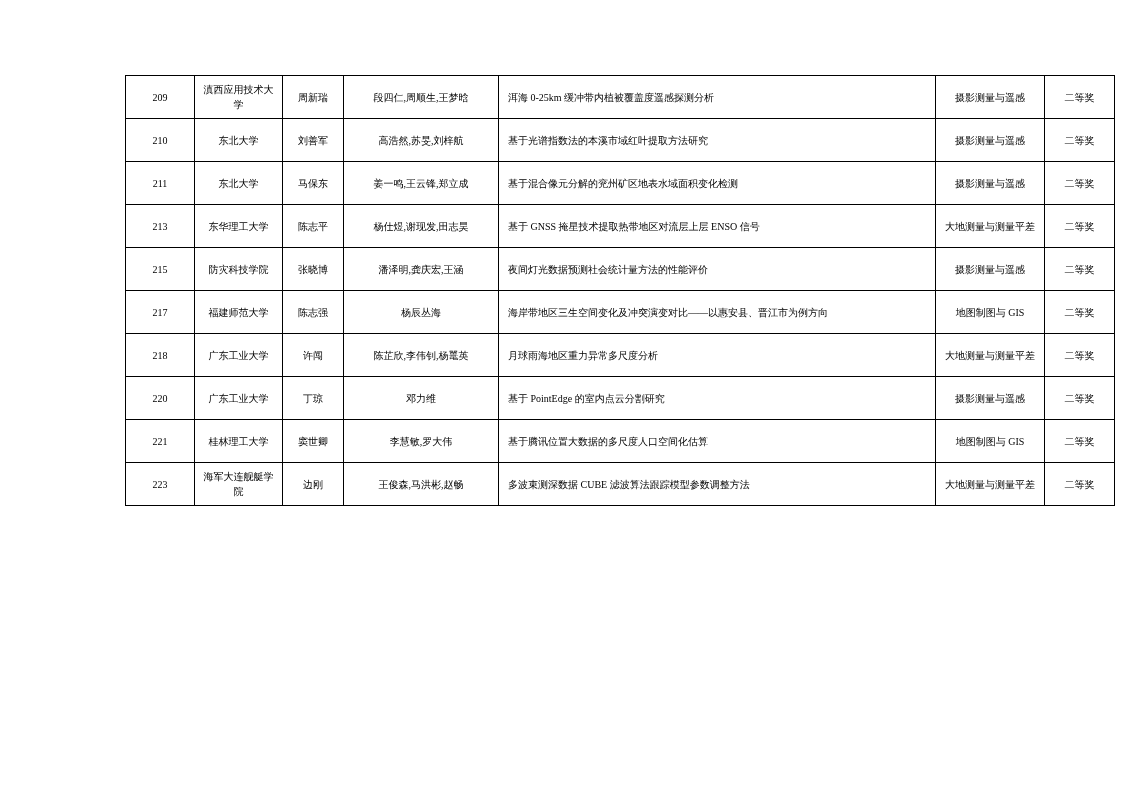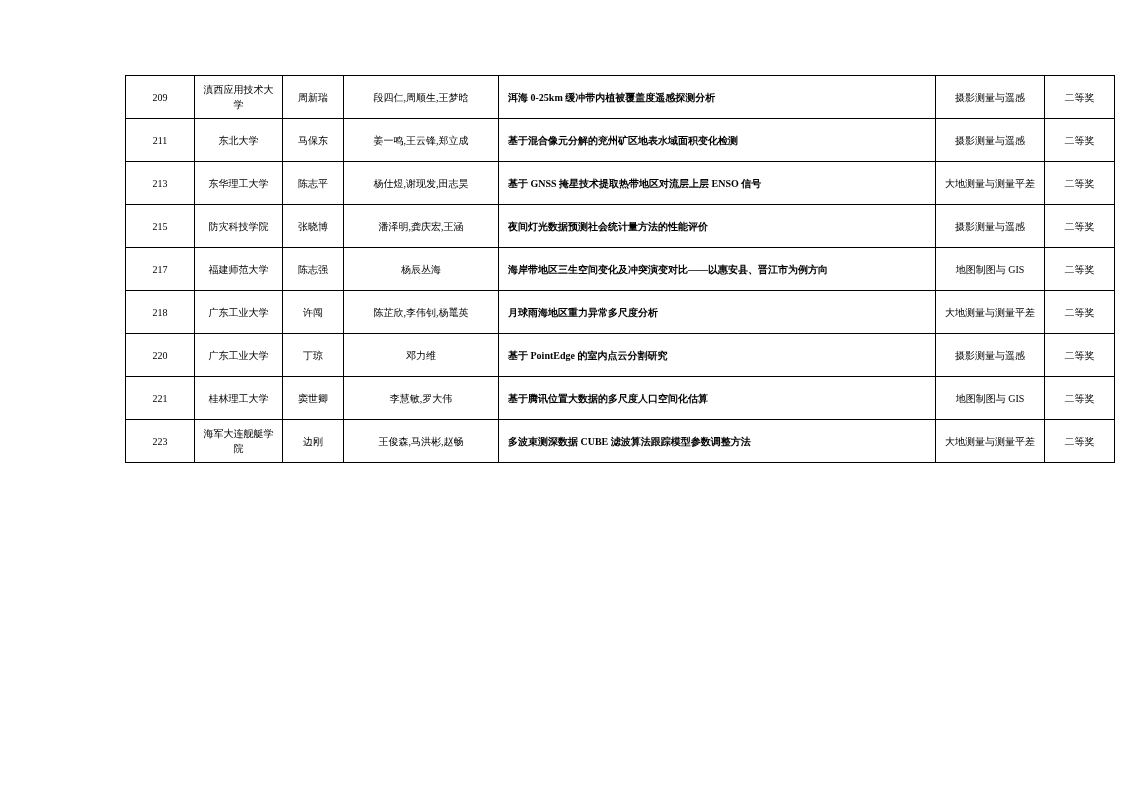--- a/index.html
+++ b/index.html
@@ -34,21 +34,20 @@
     text-align: center;
     vertical-align: middle;
     padding: 3px 4px;
     height: 36px;
     word-break: break-word;
   }
   table.award-table td.col-title {
     text-align: left;
     padding-left: 9px;
     padding-right: 8px;
-    font-weight: bold;
   }
   col.c-no       { width: 69px; }
   col.c-univ     { width: 88px; }
   col.c-advisor  { width: 61px; }
   col.c-authors  { width: 155px; }
   col.c-title    { width: 437px; }
   col.c-category { width: 109px; }
   col.c-award    { width: 70px; }
 </style>
 </head>
@@ -65,20 +64,29 @@
       <col class="c-category">
       <col class="c-award">
     </colgroup>
     <tbody id="table-body">
         <tr>
     <td class="col-no">209</td>
     <td class="col-univ">滇西应用技术大学</td>
     <td class="col-advisor">周新瑞</td>
     <td class="col-authors">段四仁,周顺生,王梦晗</td>
     <td class="col-title">洱海 0-25km 缓冲带内植被覆盖度遥感探测分析</td>
+    <td class="col-category">摄影测量与遥感</td>
+    <td class="col-award">二等奖</td>
+  </tr>
+        <tr>
+    <td class="col-no">210</td>
+    <td class="col-univ">东北大学</td>
+    <td class="col-advisor">刘善军</td>
+    <td class="col-authors">高浩然,苏旻,刘梓航</td>
+    <td class="col-title">基于光谱指数法的本溪市域红叶提取方法研究</td>
     <td class="col-category">摄影测量与遥感</td>
     <td class="col-award">二等奖</td>
   </tr>
         <tr>
     <td class="col-no">211</td>
     <td class="col-univ">东北大学</td>
     <td class="col-advisor">马保东</td>
     <td class="col-authors">姜一鸣,王云锋,郑立成</td>
     <td class="col-title">基于混合像元分解的兖州矿区地表水域面积变化检测</td>
     <td class="col-category">摄影测量与遥感</td>

